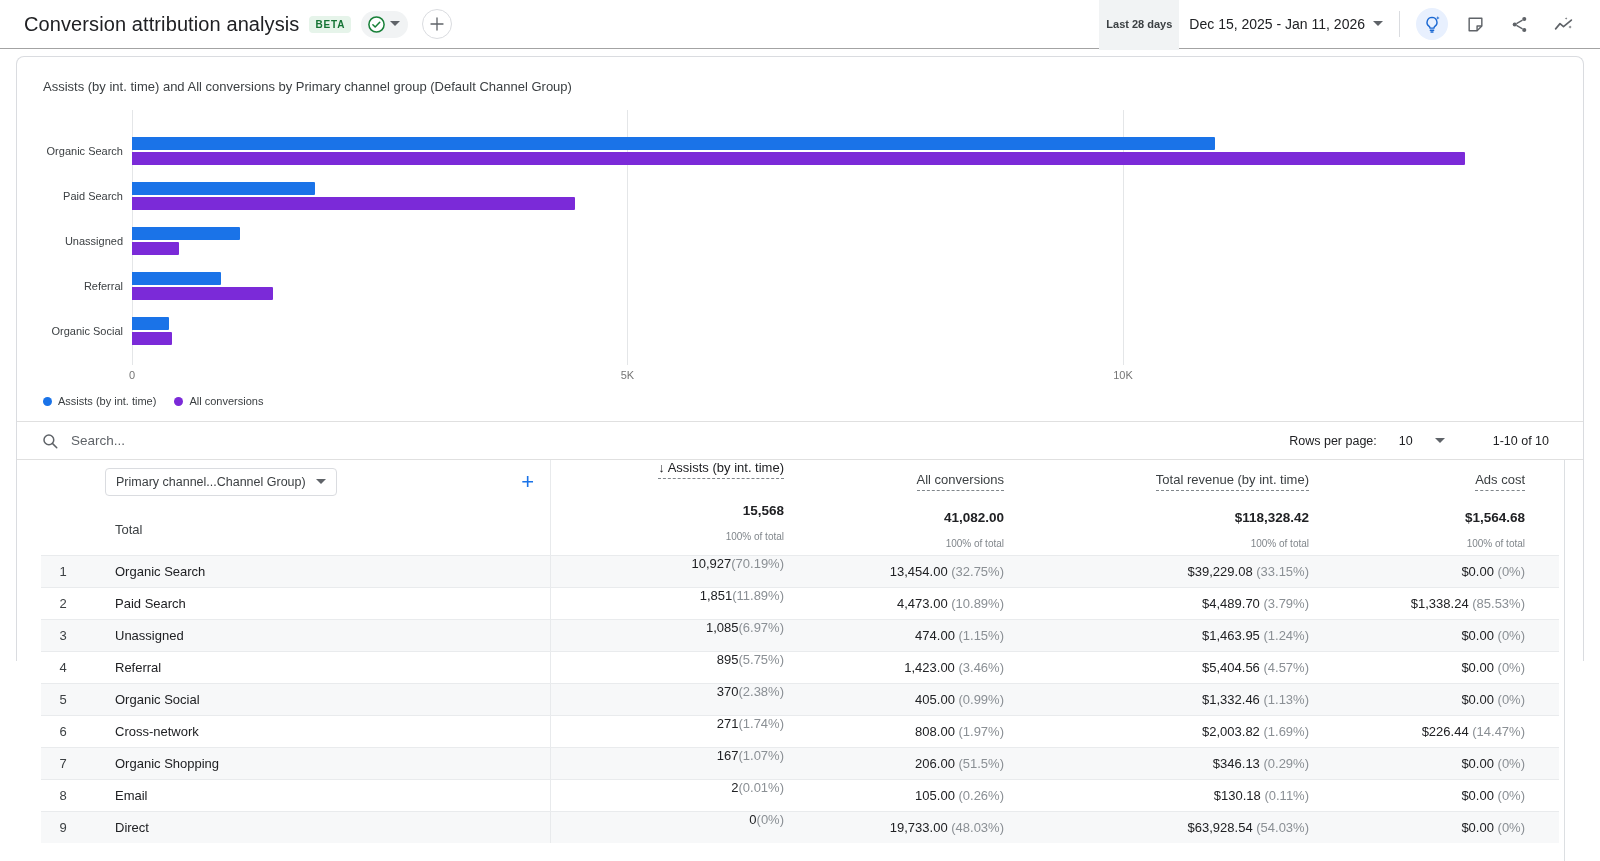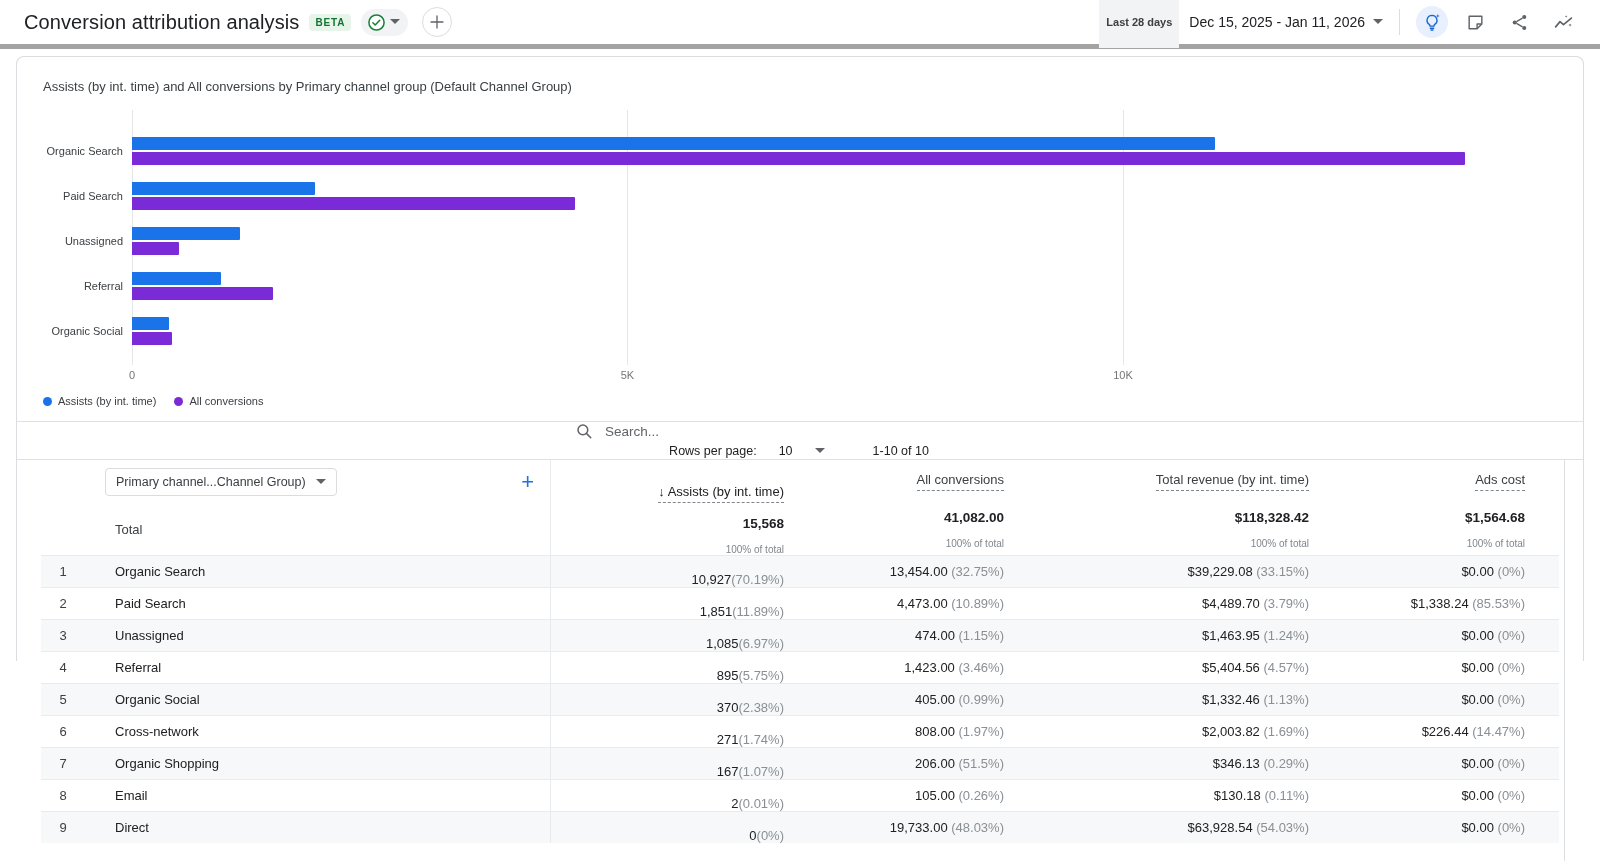--- a/index.html
+++ b/index.html
@@ -1,21 +1,21 @@
 <!DOCTYPE html>
 <html><head>
 <meta charset="utf-8">
 <style>
   * { margin:0; padding:0; box-sizing:border-box; }
   html,body { width:1600px; height:861px; overflow:hidden; background:#fff;
     font-family:"Liberation Sans", sans-serif; color:#202124; }
 
   
   .appbar { height:49px; display:flex; align-items:center; justify-content:space-between;
-    padding:0 20px 0 24px; border-bottom:5px solid #a3a3a3; background:#fff; }
+    padding:0 20px 0 24px; border-bottom:1px solid #a3a3a3; background:#fff; }
   .appbar-left { display:flex; align-items:center; gap:10px; }
   .page-title { font-size:20px; font-weight:400; color:#202124; letter-spacing:0.1px; }
   .beta-badge { background:#e6f4ea; color:#137333; font-size:10px; font-weight:700;
     letter-spacing:0.8px; padding:3px 6px; border-radius:4px; }
   .status-pill { display:flex; align-items:center; gap:4px; background:#f1f3f4;
     border-radius:15px; padding:4px 8px 4px 6px; cursor:pointer; }
   .add-report-btn { width:30px; height:30px; border-radius:50%; border:1px solid #dadce0;
     background:#fff; display:flex; align-items:center; justify-content:center; cursor:pointer; margin-left:4px; }
 
   .appbar-right { display:flex; align-items:center; gap:10px; }
@@ -43,39 +43,39 @@
   .bar-group { height:45px; display:flex; flex-direction:column; justify-content:center; gap:2px; }
   .bar { height:13px; border-radius:0 1px 1px 0; }
   .axis-row { margin-left:91px; position:relative; height:16px; margin-top:4px; }
   .axis-tick { position:absolute; transform:translateX(-50%); font-size:11px; color:#757575; }
   .legend { display:flex; gap:18px; margin:10px 0 0 2px; }
   .legend-item { display:flex; align-items:center; gap:6px; font-size:11px; color:#3c4043; }
   .legend-dot { width:9px; height:9px; border-radius:50%; }
 
   
   .toolbar { display:flex; align-items:center; border-top:1px solid #e0e0e0;
-    border-bottom:1px solid #e0e0e0; height:39px; margin:14px -24px 0 -24px; padding:0 24px;flex-direction:column; }
+    border-bottom:1px solid #e0e0e0; height:39px; margin:14px -24px 0 -24px; padding:0 24px; }
   .search-wrap { display:flex; align-items:center; gap:12px; flex:1; }
   .search-input { border:none; outline:none; font-size:13.5px; color:#202124; width:420px;
     font-family:"Liberation Sans", sans-serif; }
   .search-input::placeholder { color:#5f6368; }
   .toolbar-right { display:flex; align-items:center; gap:8px; font-size:12.5px; color:#202124; }
   .rpp-label { color:#202124;margin-left:8px; }
   .rpp-select { display:flex; align-items:center; gap:22px; padding:4px 6px 4px 14px; cursor:pointer; }
   .pagination { margin-left:34px; margin-right:10px; }
 
   
   .table { position:relative; margin:0 -24px; padding:0 24px; }
   .t-row { display:flex; align-items:center; }
   .c-dim { flex:1; display:flex; align-items:center; min-width:0; }
   .c-idx { width:44px; text-align:center; font-size:13px; color:#3c4043; flex:none; }
   .c-name { padding-left:30px; font-size:13px; color:#202124; }
   .c-m { text-align:right; font-size:13px; padding-right:6px; flex:none; }
   .c-m1 { width:240px; border-left:1px solid #e8eaec; align-self:stretch;
-    display:flex; align-items:flex-end; justify-content:flex-end; }
+    display:flex; align-items:flex-start; justify-content:flex-end; }
   .c-m2 { width:220px; } .c-m3 { width:305px; } .c-m4 { width:216px; }
   .c-gut { width:28px; flex:none; align-self:stretch; }
 
   .thead { height:43px; }
   .dim-pill { margin-left:64px; display:flex; align-items:center; gap:10px; border:1px solid #dadce0;
     border-radius:4px; padding:6px 10px; font-size:12.5px; color:#3c4043; cursor:pointer; max-width:235px; }
   .dim-pill span { white-space:nowrap; overflow:hidden; }
   .add-col-btn { margin-left:auto; margin-right:16px; background:none; border:none;
     color:#1a73e8; font-size:22px; line-height:1; cursor:pointer; font-weight:400; }
   .col-label { display:inline-block; border-bottom:1px dashed #80868b; padding-bottom:3px;

